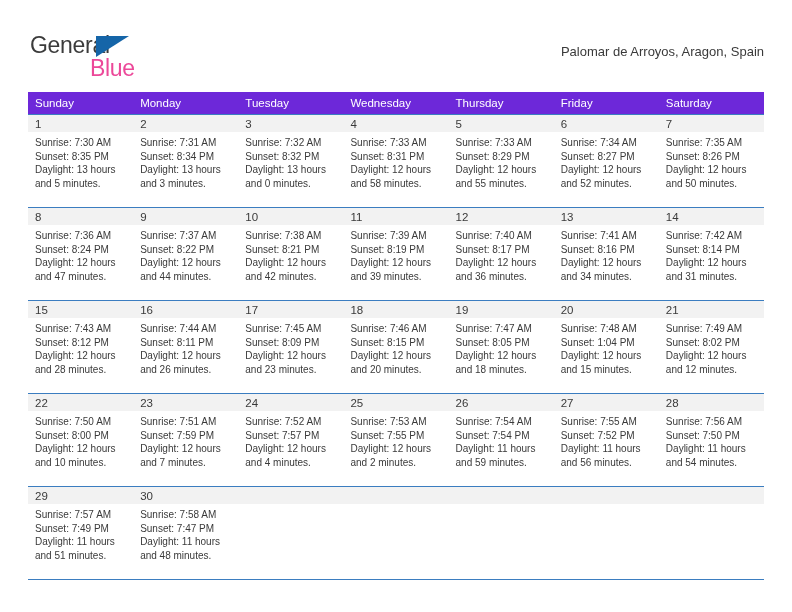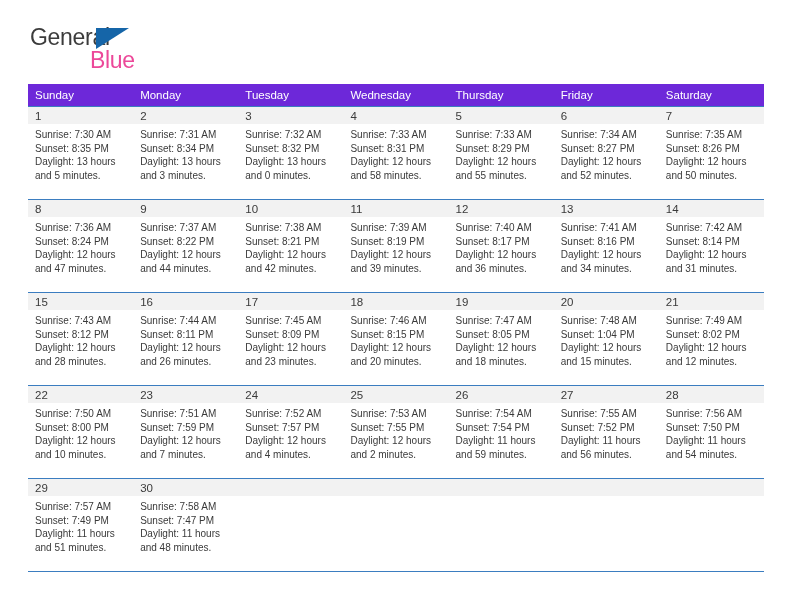--- a/index.html
+++ b/index.html
@@ -12,21 +12,21 @@
     background: #ffffff;
     font-family: "Liberation Sans", sans-serif;
     color: #2b2b2b;
     overflow: hidden;
   }
   .page {
     position: relative;
     width: 792px;
     height: 612px;
     box-sizing: border-box;
-    padding: 0 28px;
+    padding: 8px 28px;
   }
 
   
   .topbar {
     display: flex;
     align-items: flex-start;
     justify-content: space-between;
     height: 75px;
     padding-top: 24px;
     box-sizing: border-box;
@@ -140,20 +140,21 @@
 
   <div class="topbar">
 
     <div class="logo">
       <span class="logo-general">General</span>
       <span class="logo-tri"></span>
       <span class="logo-blue">Blue</span>
     </div>
 
     <div class="titles">
+      <div class="cal-subtitle">Palomar de Arroyos, Aragon, Spain</div>
     </div>
 
   </div>
 
   <table class="calendar">
     <thead>
       <tr>
         <th>Sunday</th>
         <th>Monday</th>
         <th>Tuesday</th>

